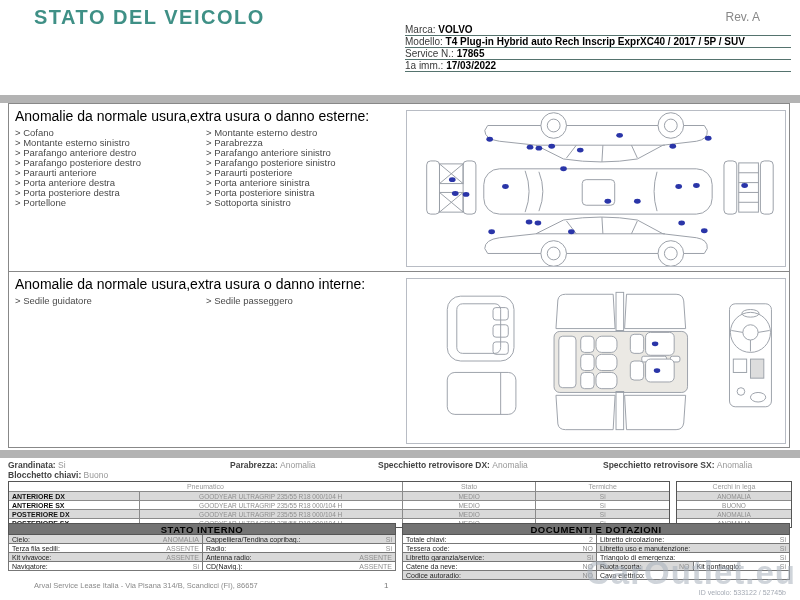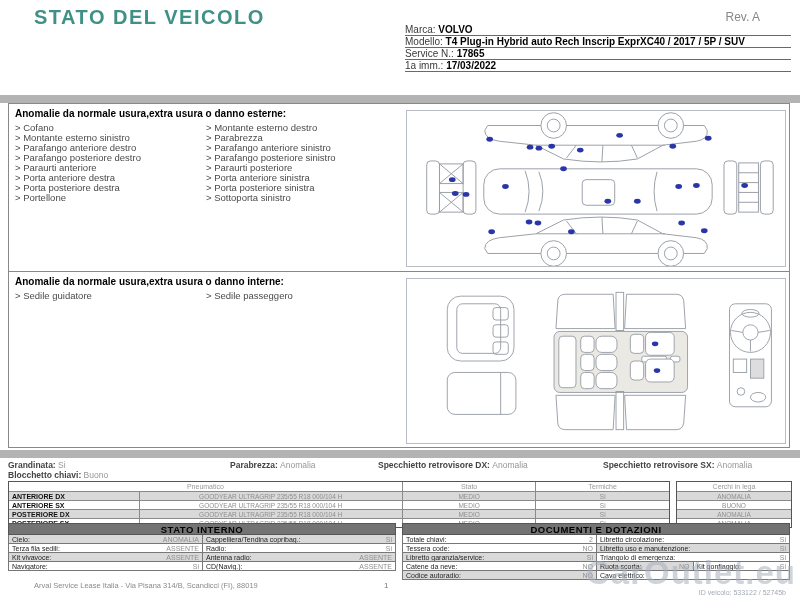--- a/index.html
+++ b/index.html
@@ -22,21 +22,21 @@
   .graybar{position:absolute;left:0;width:800px;height:8px;}
   .bar1{top:95px;}  .bar2{top:450px;}
 
   
   .mainbox{position:absolute;left:8px;top:103px;width:782px;height:345px;
            border:1px solid #888;box-sizing:border-box;}
   .sect{position:relative;}
   .sect-ext{height:167px;border-bottom:1px solid #888;}
   .sect-int{height:176px;}
   .sect-left{position:absolute;left:0;top:0;width:394px;padding:4px 6px;box-sizing:border-box;}
-  .sect-heading{font-size:10px;font-weight:bold;color:#000;}
+  .sect-heading{font-size:14px;font-weight:normal;color:#000;}
   .cols{display:flex;margin-top:4px;}
   .alist{width:194px;}
   .aitem{font-size:9.5px;line-height:10px;color:#4a4a4a;white-space:nowrap;}
   .diagbox{position:absolute;left:397px;top:6px;right:3px;bottom:4px;
            border:1px solid #b8bcc4;background:#fff;}
   .diagbox svg{width:100%;height:100%;display:block;}
 
   
   .condline{position:absolute;left:8px;top:460px;width:786px;font-size:8.5px;
             display:flex;white-space:nowrap;}
@@ -419,18 +419,18 @@
             <span class="bval">NO</span>
           </div>
           <div class="bcell" style="flex: 0 0 50%;">
             <span class="blabel">Cavo elettrico:</span>
             <span class="bval"></span>
           </div>
         </div>
       </div>
   </div>
 
-  <div class="footer">Arval Service Lease Italia - Via Pisana 314/B, Scandicci (FI), 88019</div>
+  <div class="footer">Arval Service Lease Italia - Via Pisana 314/B, Scandicci (FI), 86657</div>
   <div class="pagenum">1</div>
 
   <div class="watermark">CarOutlet.eu</div>
   <div class="wm-id">ID veicolo: 533122 / 52745b</div>
 </div>
 
 </body></html>

